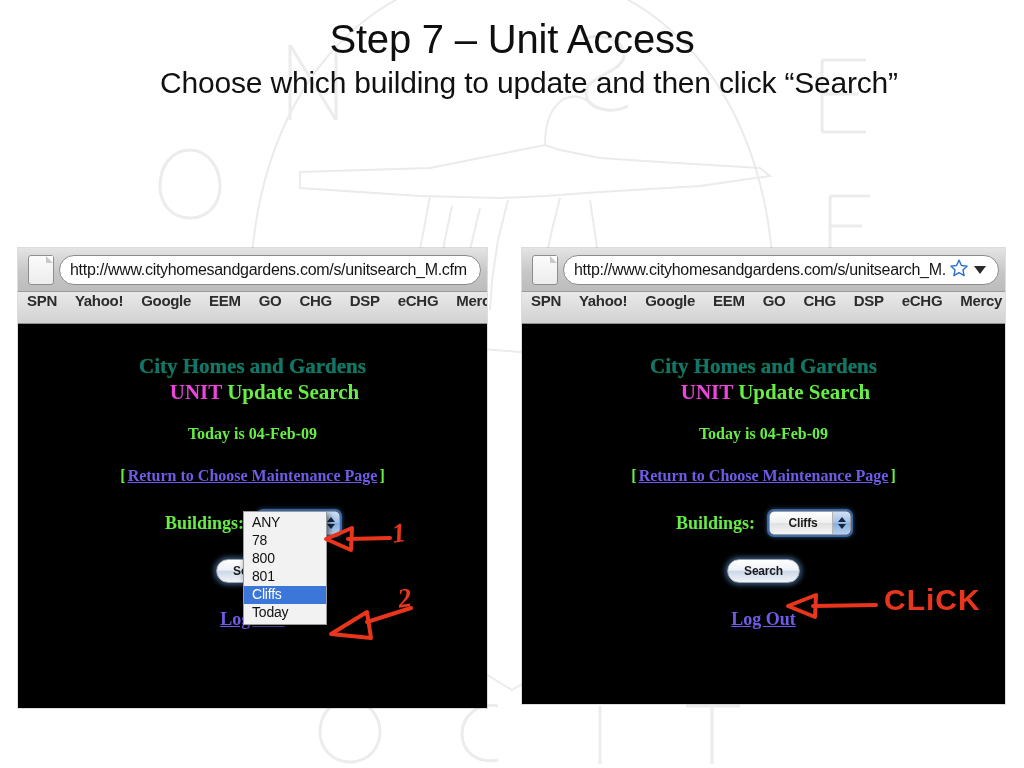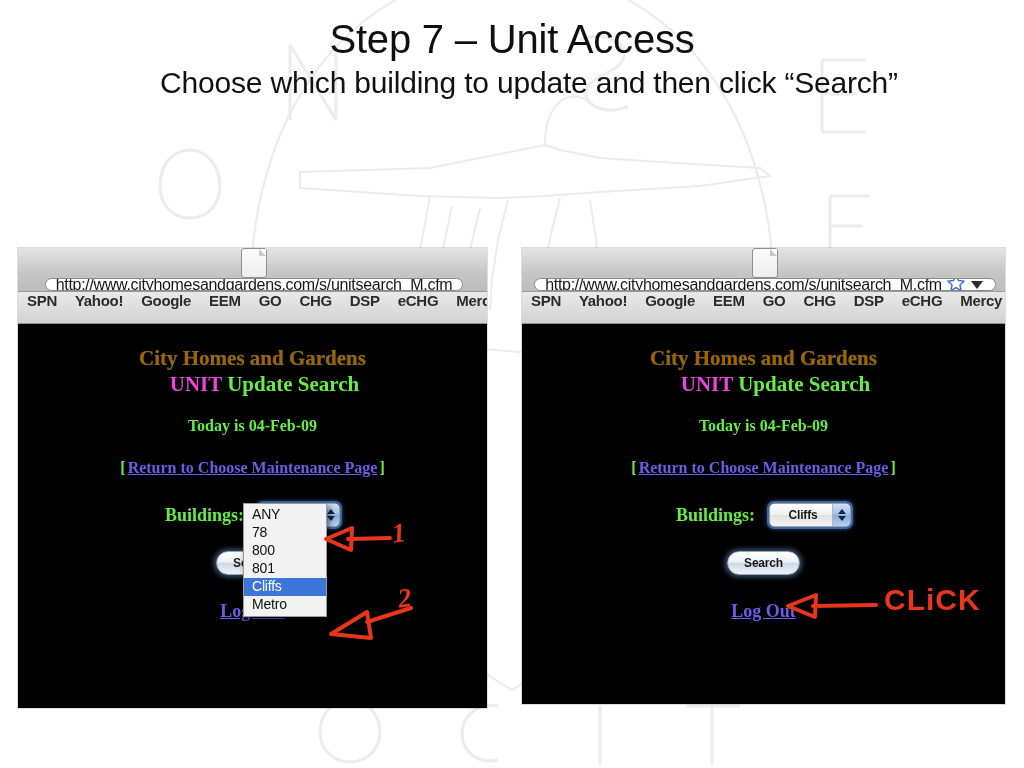--- a/index.html
+++ b/index.html
@@ -65,21 +65,20 @@
   
   .chrome-urlbar {
     height: 44px;
     background: linear-gradient(#e4e4e4, #c7c7c7 55%, #bcbcbc);
     border-bottom: 1px solid #9a9a9a;
     display: flex;
     align-items: center;
     padding: 0 6px;
     box-sizing: border-box;
     position: relative;
-    flex-direction: column;
   }
   .page-icon {
     width: 24px; height: 28px;
     margin-left: 4px;
     margin-right: 2px;
     border-radius: 3px 3px 3px 3px;
     background: linear-gradient(#fbfbfb,#ededed);
     border: 1px solid #8e8e8e;
     position: relative;
     flex: 0 0 auto;
@@ -156,24 +155,25 @@
     background: #000000;
     position: relative;
     height: calc(100% - 77px);
     text-align: center;
     overflow: visible;
   }
   .site-title {
     font-family: "Liberation Serif", serif;
     font-weight: bold;
     font-size: 21px;
-    color: #a16207;
+    color: #0f766e;
     padding-top: 22px;
     line-height: 1.22;
     text-shadow: 0 0 1px rgba(102,238,68,0.45);
+    margin-top: 8px;
   }
   .site-title-2 {
     font-family: "Liberation Serif", serif;
     font-weight: bold;
     font-size: 21px;
     color: #66ee44;
     line-height: 1.22;
     padding-left: 24px;
   }
   .unit-word { color: #ee44dd; }
@@ -427,21 +427,21 @@
     <div class="logout-row">
       <a class="logout-link">Log Out</a>
     </div>
 
     <div class="select-menu" style="left:225px; top:179px;">
       <div class="menu-item">ANY</div>
       <div class="menu-item">78</div>
       <div class="menu-item">800</div>
       <div class="menu-item">801</div>
       <div class="menu-item selected">Cliffs</div>
-      <div class="menu-item">Metro</div>
+      <div class="menu-item">Today</div>
     </div>
   </div>
 </div>
 
 <svg class="annot-svg" style="left:318px; top:518px; width:110px; height:40px;" viewBox="0 0 110 40" xmlns="http://www.w3.org/2000/svg">
   <g fill="none" stroke="#e8351c" stroke-width="4" stroke-linecap="round" stroke-linejoin="round">
     <path d="M8,21 L34,10 L33,32 Z"></path>
     <path d="M30,21 L72,20"></path>
   </g>
 </svg>

